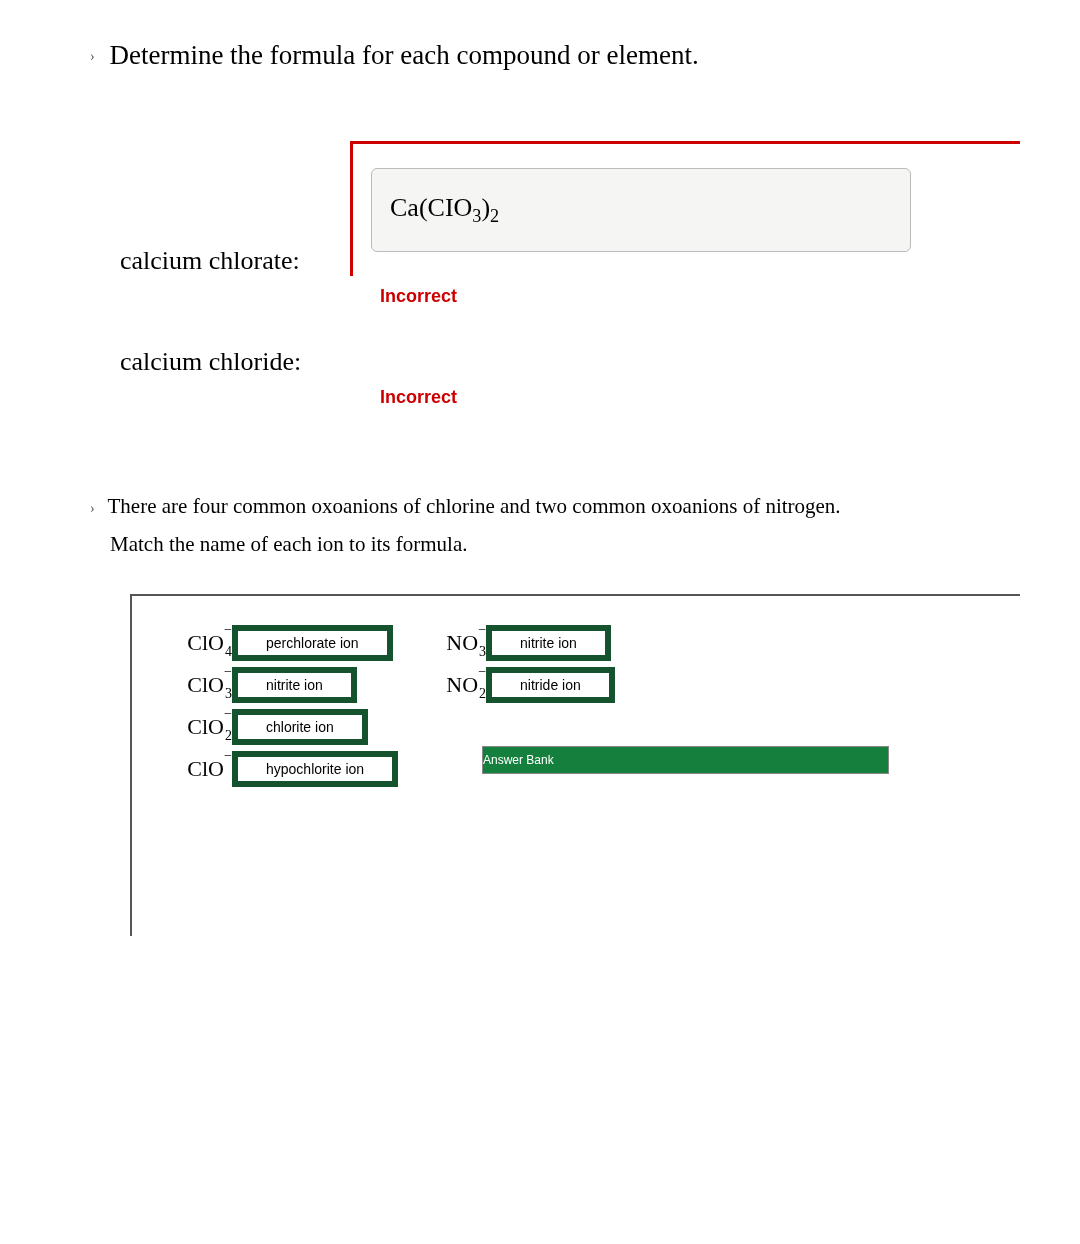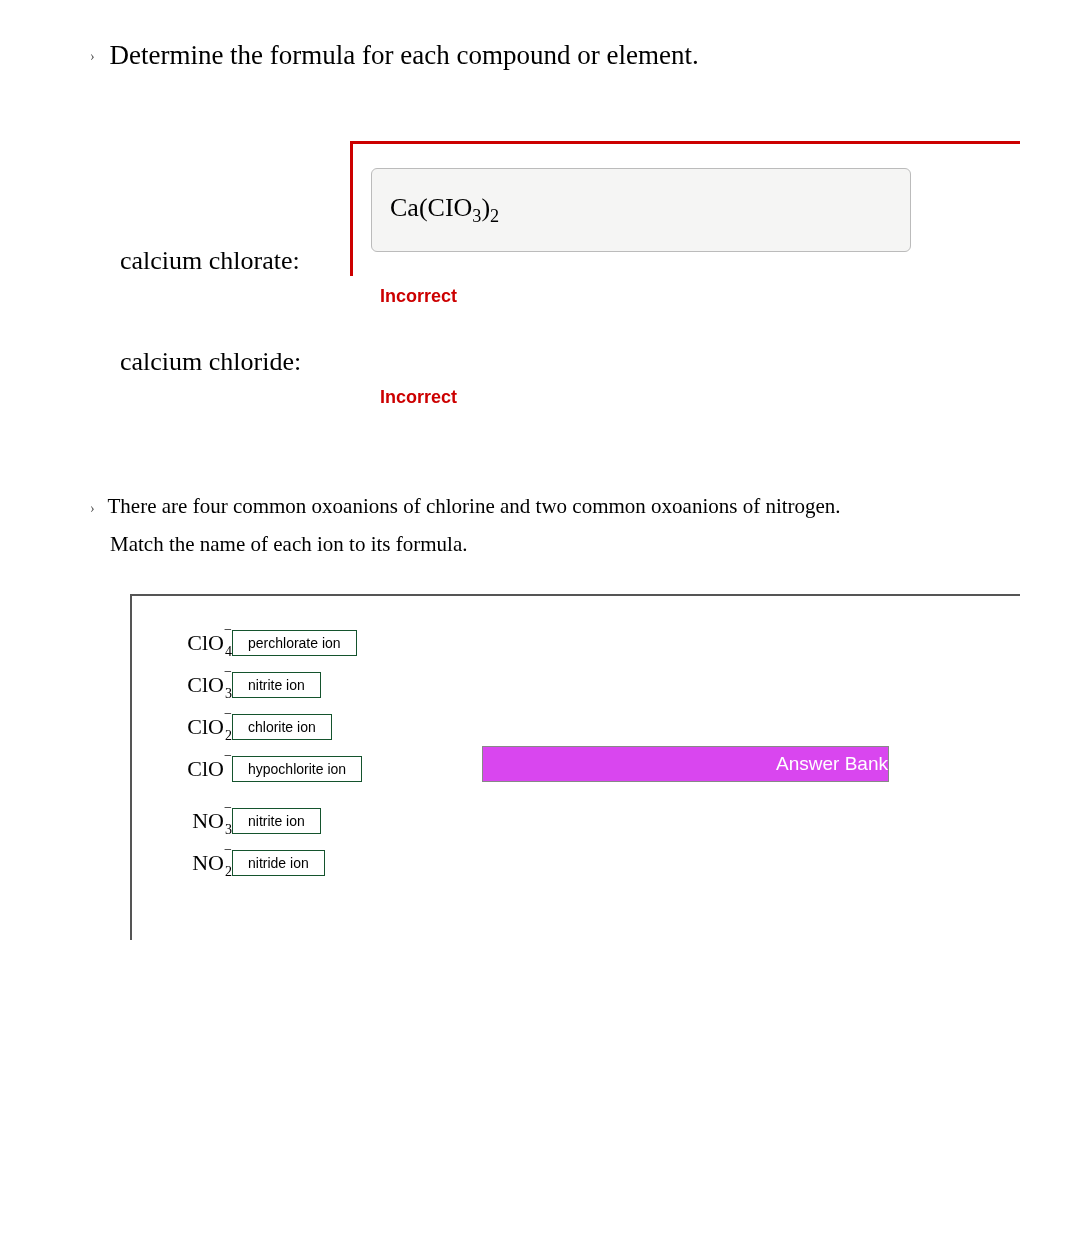--- a/index.html
+++ b/index.html
@@ -67,22 +67,21 @@
     border-top: 2px solid #555;
     border-left: 2px solid #555;
     margin-left: 70px;
     padding: 30px 0 60px 40px;
     font-family: Arial, Helvetica, sans-serif;
     position: relative;
     min-height: 250px;
   }
   .matches {
     display: flex;
-    gap: 18px;
-    flex-direction: column;
+    gap: 28px;
   }
   .match-col {
     display: flex;
     flex-direction: column;
     gap: 8px;
   }
   .match-row {
     display: flex;
     align-items: center;
     gap: 8px;
@@ -105,46 +104,46 @@
     right: -8px;
     font-size: 14px;
   }
   .sup-minus .subn {
     position: absolute;
     bottom: -4px;
     right: -8px;
     font-size: 14px;
   }
   .tile {
-    border: 1px solid #14532d;
-    padding: 4px 15px;
+    border: 6px solid #14532d;
+    padding: 4px 28px;
     font-size: 14px;
     background: #fff;
     white-space: nowrap;
     min-height: 22px;
     min-width: 40px;
     box-sizing: border-box;
     display: inline-flex;
     align-items: center;
     justify-content: center;
   }
   .empty-tile { width: 48px; height: 28px; }
   .answer-bank {
     position: absolute;
     left: 350px;
     top: 150px;
     width: 405px;
     border: 1px solid #888;
   }
   .bank-header {
-    background: #d946ef;
+    background: #15803d;
     color: #fff;
-    text-align: right;
+    text-align: left;
     padding: 6px 0;
-    font-size: 19px;
+    font-size: 12px;
   }
   .bank-body {
     padding: 14px 10px;
     display: flex;
     flex-wrap: wrap;
     gap: 12px;
     align-items: center;
   }
 </style>
 </head>

